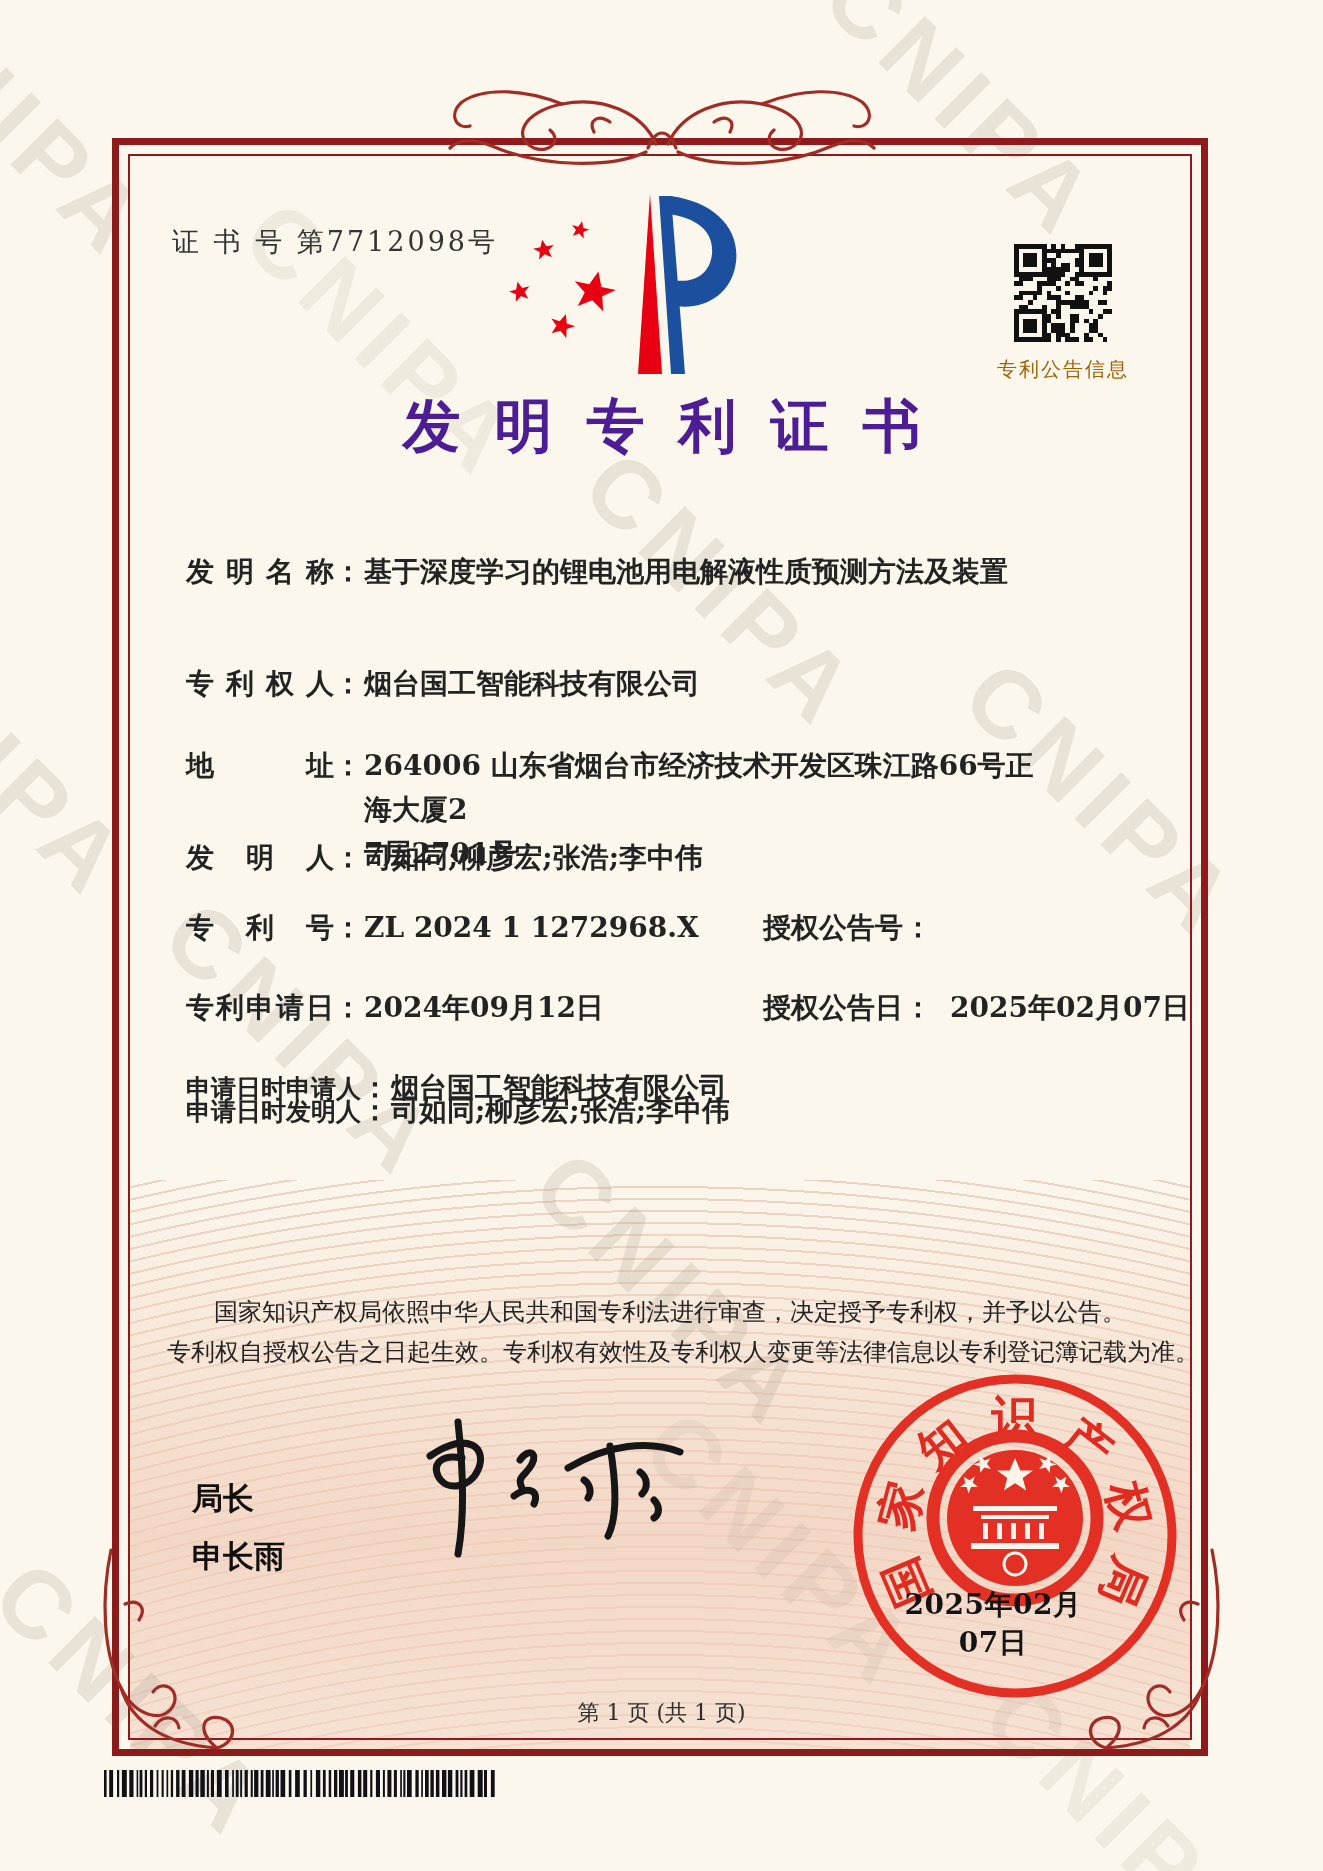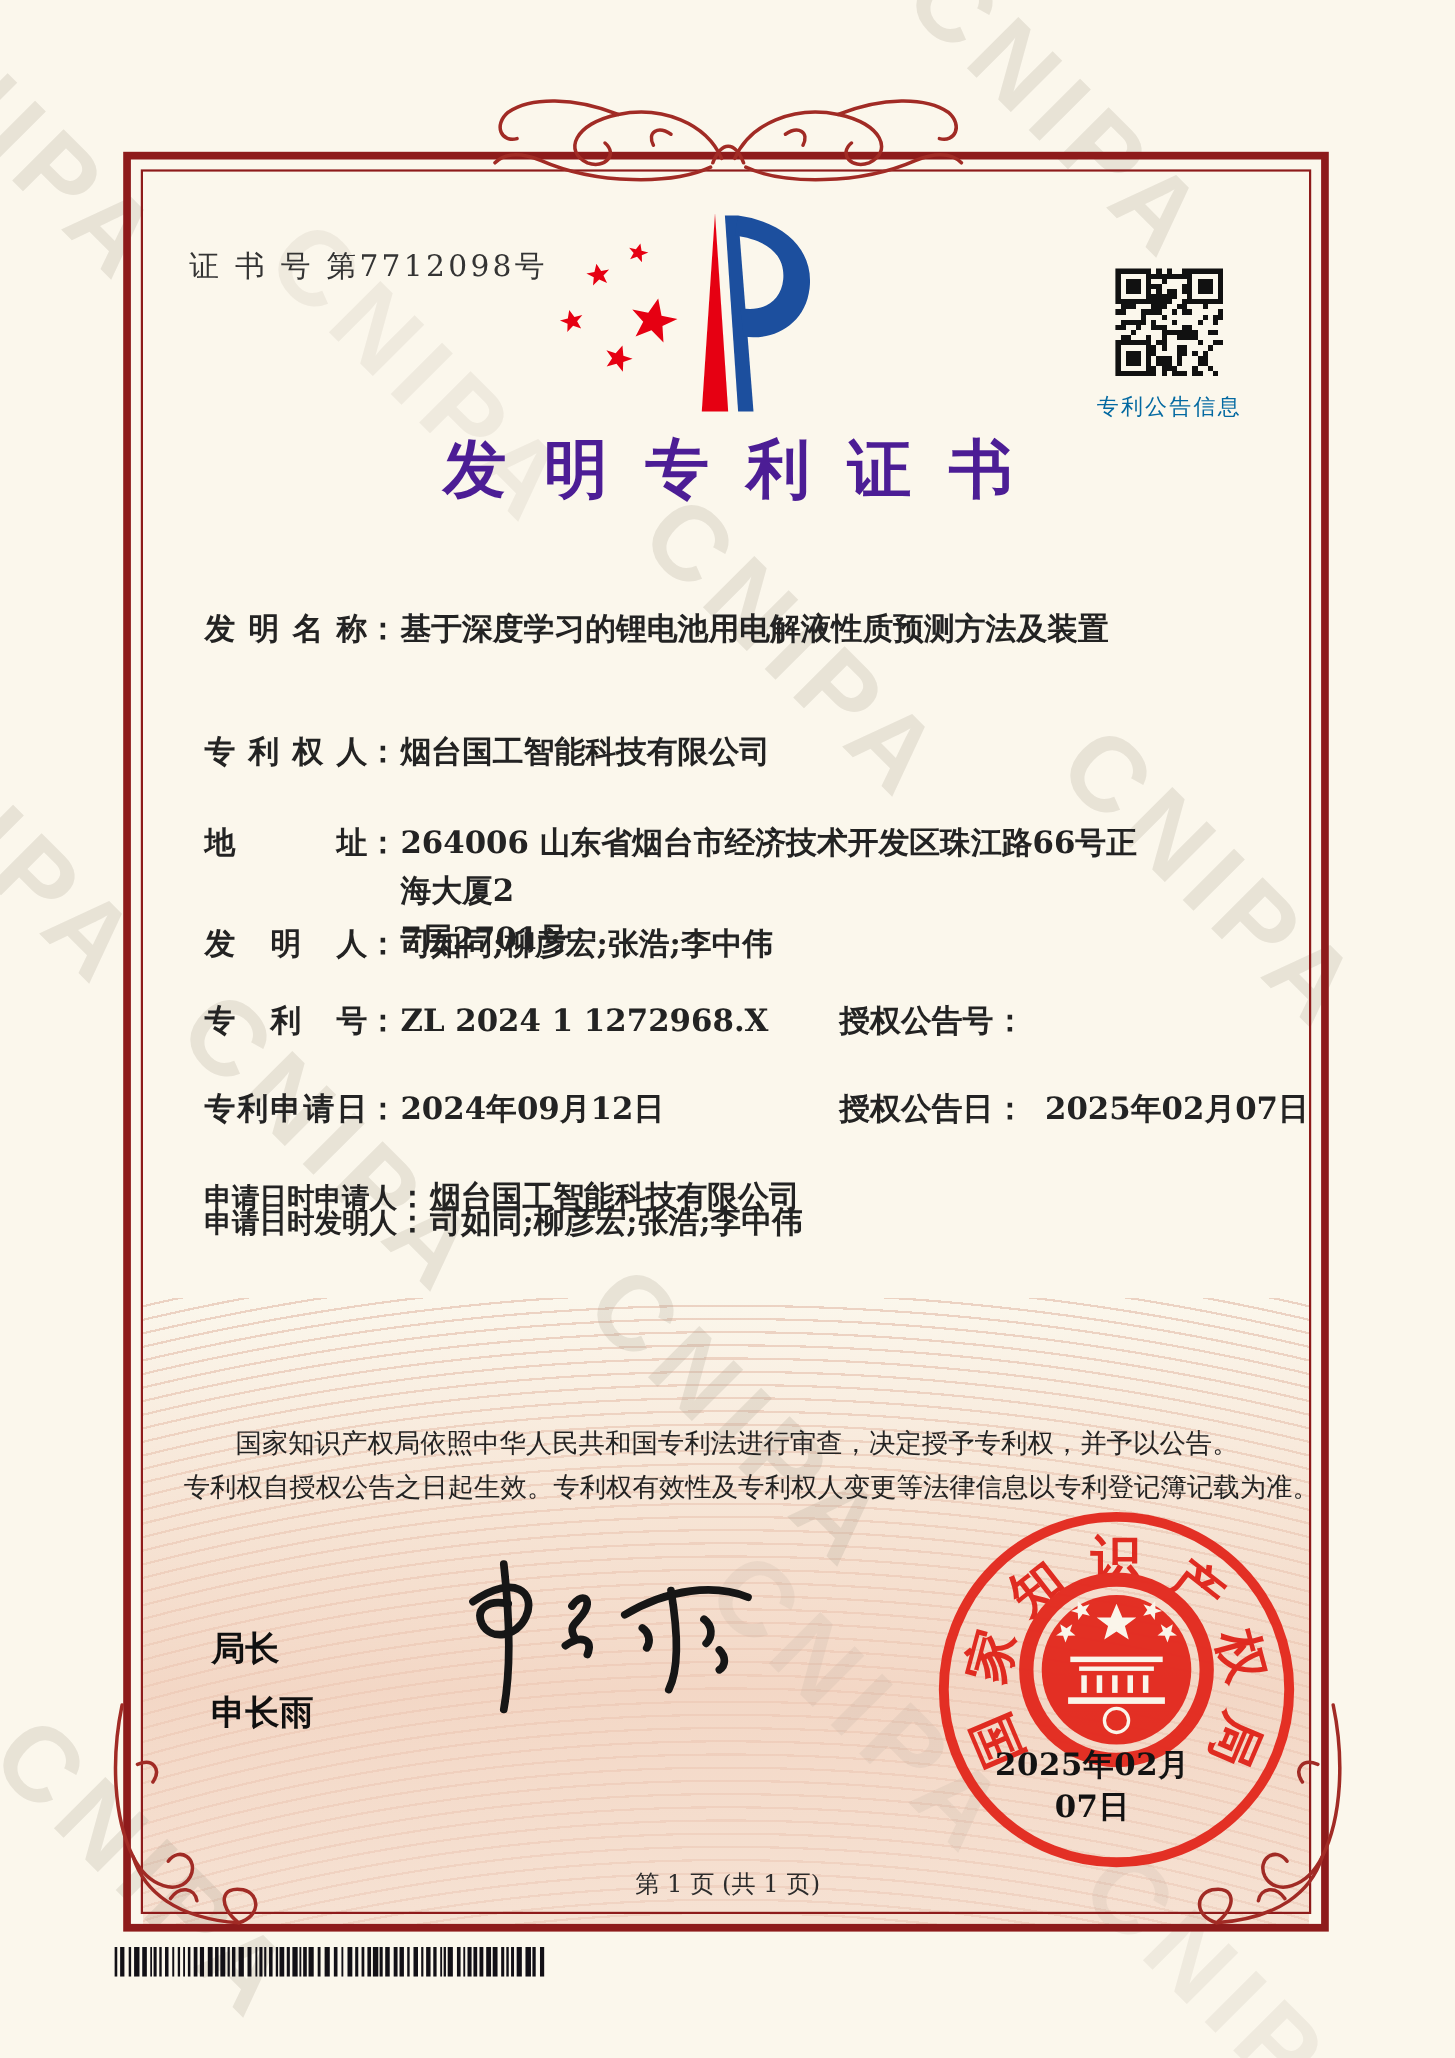--- a/index.html
+++ b/index.html
@@ -24,21 +24,21 @@
   .wm.light{color:rgba(173,164,148,0.15);}
   
   .orn{position:absolute;z-index:4;}
   .orn path{stroke:#A12B25;stroke-width:3.2;fill:none;stroke-linecap:round;}
   
   .cert-no{position:absolute;left:172px;top:224px;font-size:27px;letter-spacing:3px;
       color:#343434;z-index:5;}
   .logo{position:absolute;left:462px;top:188px;z-index:5;}
   .qr{position:absolute;left:1014px;top:244px;z-index:5;}
   .qr-label{position:absolute;left:988px;top:356px;width:150px;text-align:center;
-      font-size:20px;letter-spacing:2px;color:#0369a1;z-index:5;}
+      font-size:20px;letter-spacing:2px;color:#a16207;z-index:5;}
   .cert-title{position:absolute;left:0;top:388px;width:1323px;text-align:center;
       font-size:58px;font-weight:700;letter-spacing:34px;padding-left:34px;
       box-sizing:border-box;color:#4c1d95;z-index:5;}
   
   .frow{position:absolute;left:186px;width:1010px;font-size:28px;z-index:5;line-height:44px;font-weight:bold;}
   .flabel{display:inline-block;width:148px;text-align:justify;text-align-last:justify;
       vertical-align:top;}
   .flabelw{display:inline-block;font-size:25px;vertical-align:baseline;}
   .fcolon{display:inline-block;width:30px;vertical-align:top;}
   .fvalue{display:inline-block;vertical-align:top;white-space:pre-line;max-width:680px;}

